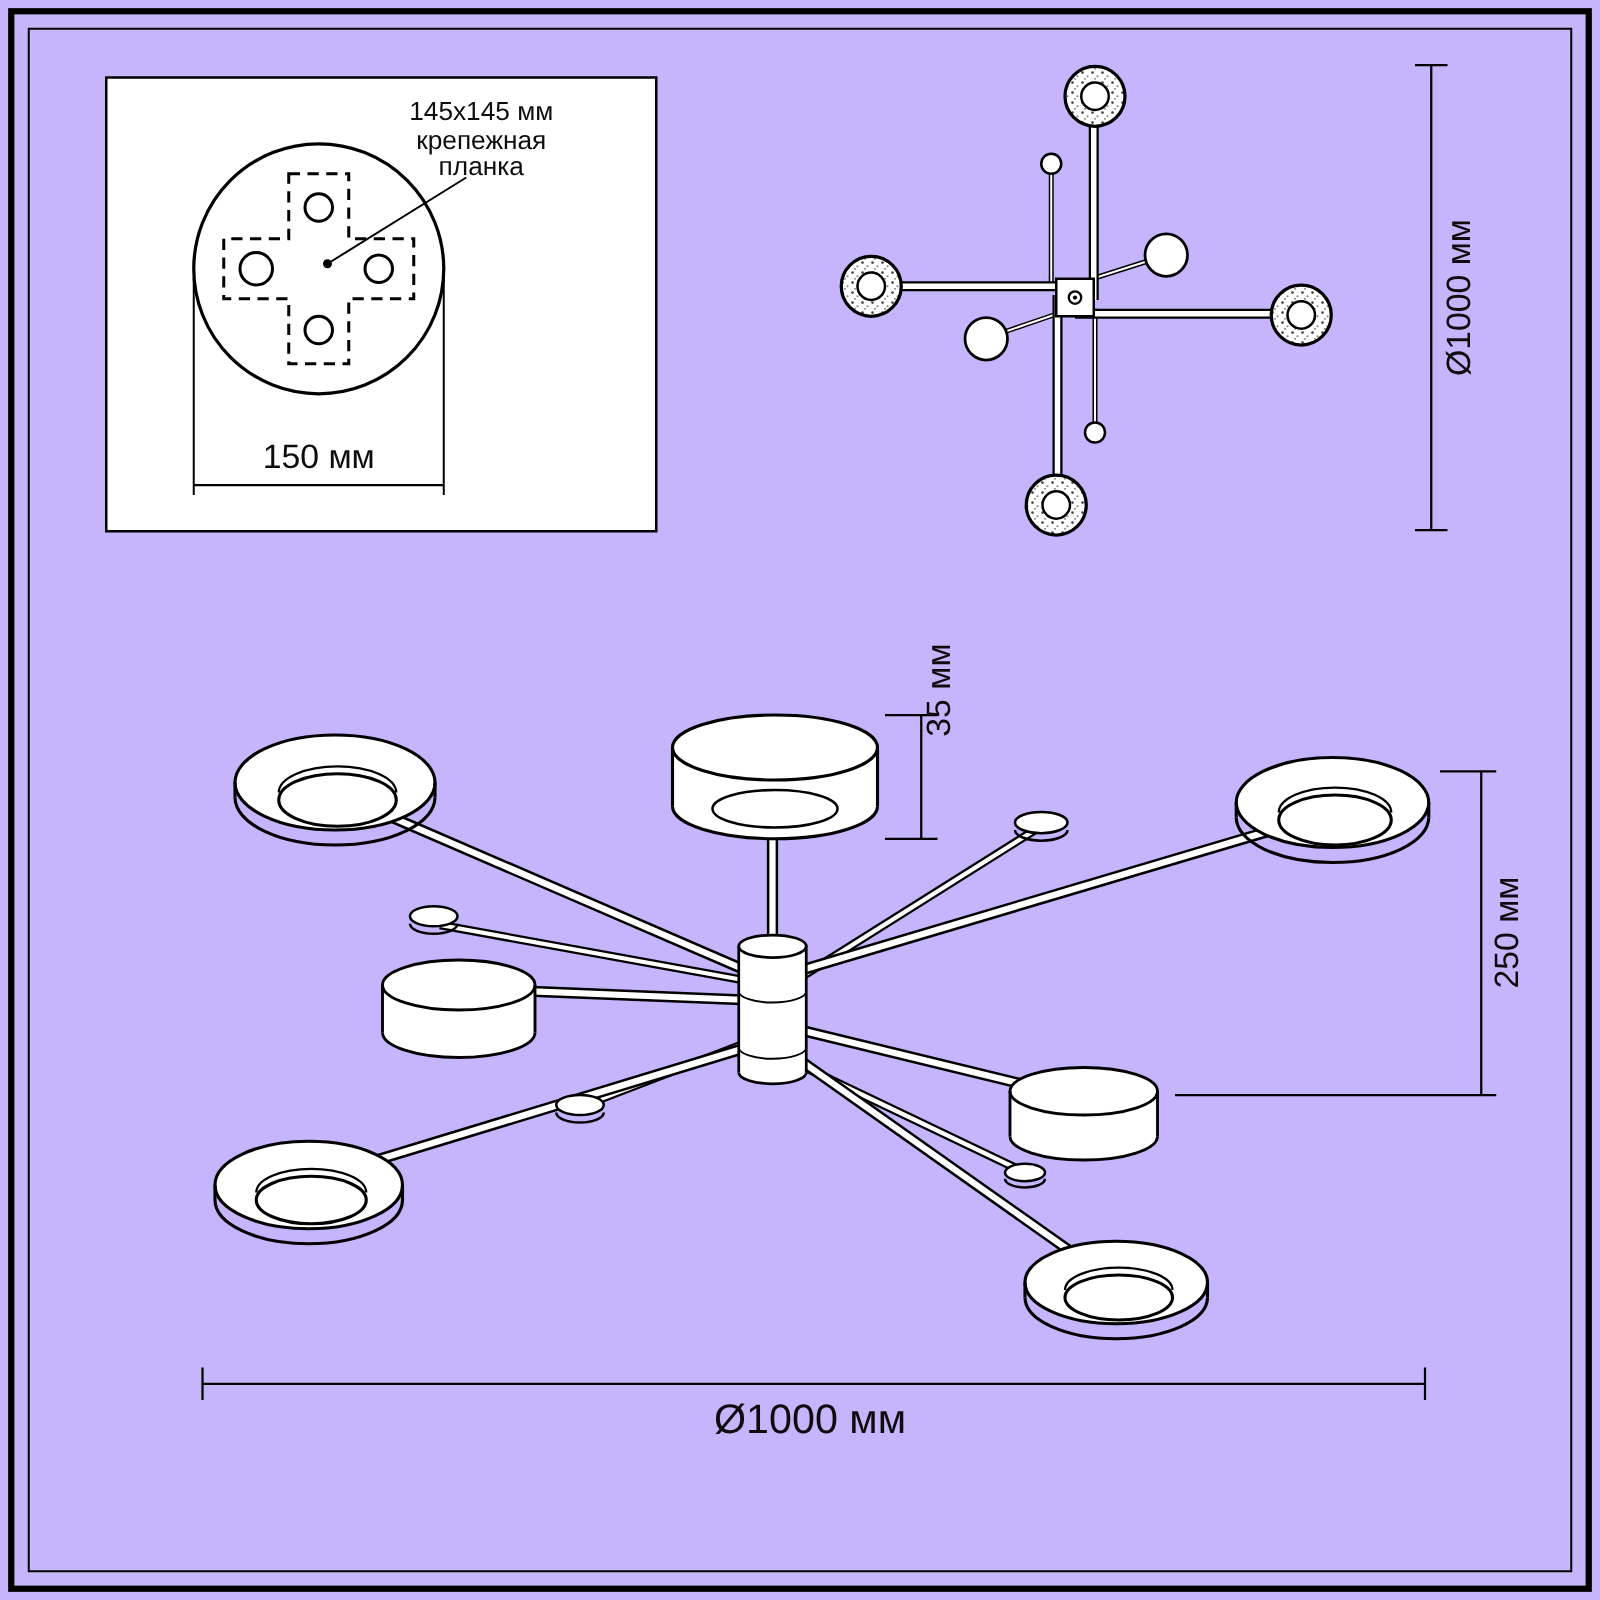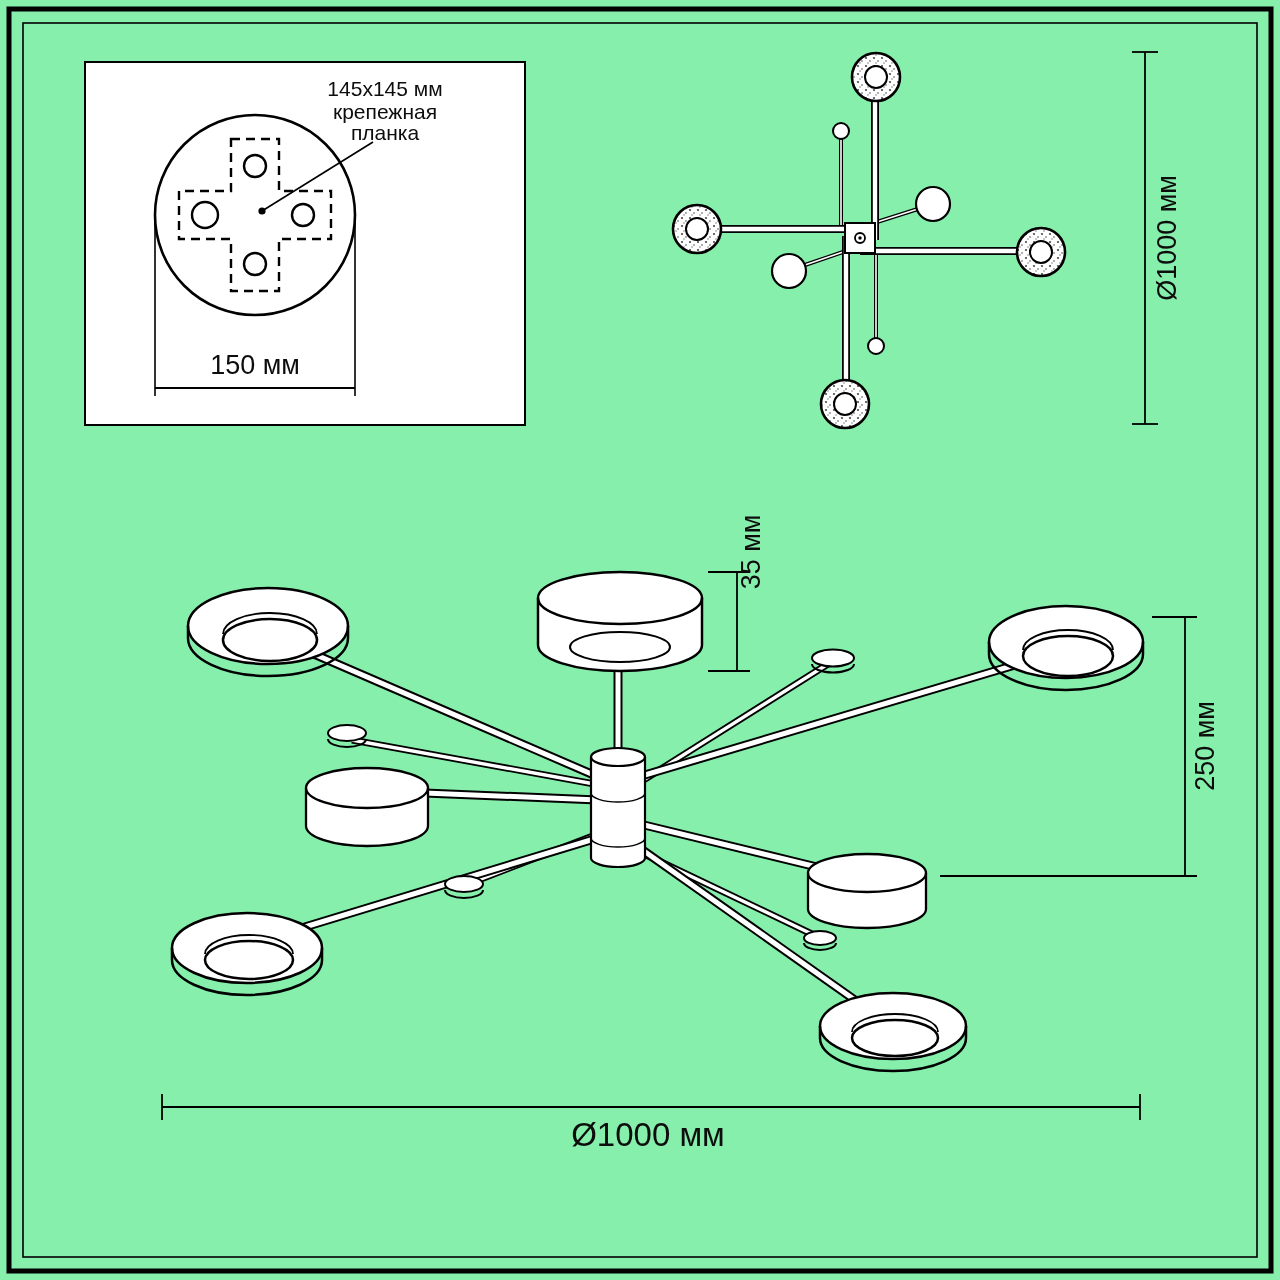--- a/index.html
+++ b/index.html
@@ -1,17 +1,17 @@
 <!DOCTYPE html>
 <html><head>
 <meta charset="utf-8">
 <style>
   html,body{margin:0;padding:0;background:#fff;}
   .page{
-    width:1280px;height:1280px;position:relative;background:#86efac;
+    width:1280px;height:1280px;position:relative;background:#c4b5fd;
     font-family:"Liberation Sans", sans-serif;
     text-decoration:underline;
   }
   svg{position:absolute;left:0;top:0;}
   text{fill:#0d0d0d;}
   .lbl-small{font-size:21px;}
   .lbl-dim{font-size:27px;}
   .lbl-dim-lg{font-size:33px;}
 </style>
 </head>

